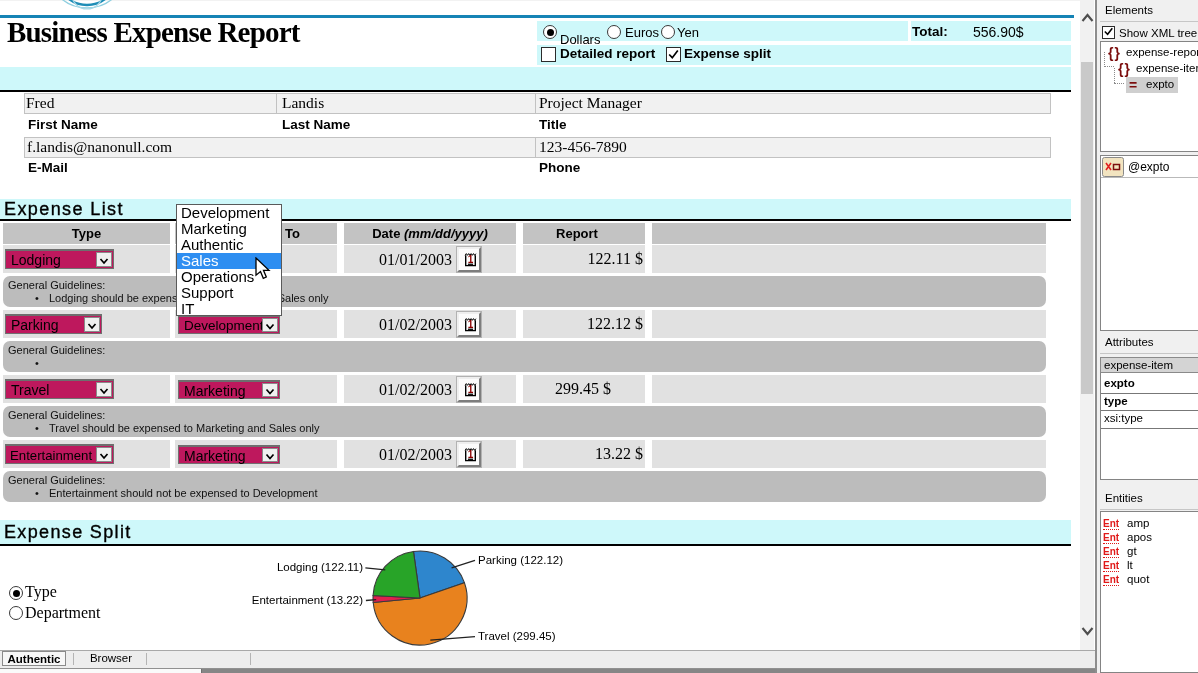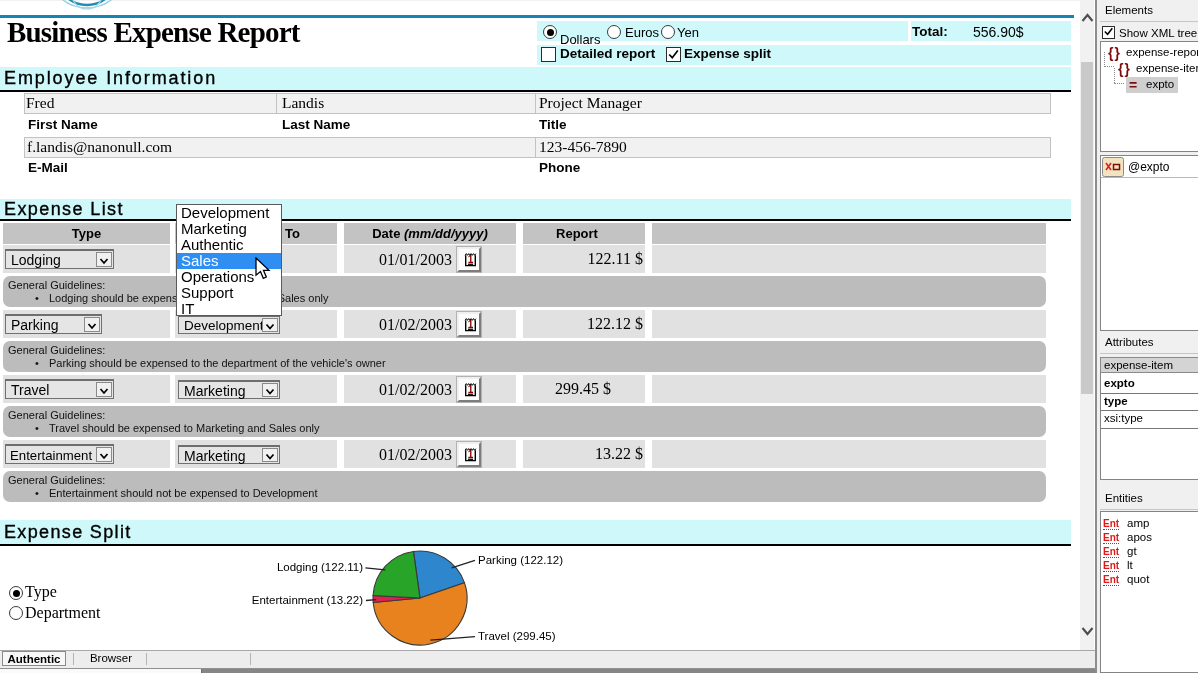--- a/index.html
+++ b/index.html
@@ -5,21 +5,21 @@
 body{font-family:"Liberation Sans",sans-serif;background:#fff;}
 #root{position:relative;width:1198px;height:673px;overflow:hidden;background:#fff;}
 .abs{position:absolute;}
 .serif{font-family:"Liberation Serif",serif;}
 .cyan{background:#cef8fa;}
 .band{font-size:18px;color:#000;-webkit-text-stroke:0.35px #000;}
 .blk{background:#000;}
 .hdrcell{background:#c3c3c3;font-size:13px;font-weight:bold;line-height:21px;text-align:center;}
 .rowcell{background:#e1e1e1;}
 .gl{background:#bcbcbc;font-size:11px;color:#111;border-radius:7px;}
-.sel{background:#e5e5e5;border:1px solid #707070;border-top:2px solid #6e6e6e;box-sizing:border-box;font-size:14px;color:#000;}
+.sel{background:#be185d;border:1px solid #707070;border-top:2px solid #6e6e6e;box-sizing:border-box;font-size:14px;color:#000;}
 .sel .tx{position:absolute;left:5px;top:1px;line-height:16px;white-space:nowrap;}
 .selbtn{position:absolute;right:1px;top:1px;bottom:1px;width:16px;background:#f0f0f0;border:1px solid #8a8a8a;box-sizing:border-box;}
 .rad{position:absolute;width:14px;height:14px;border:1.5px solid #3a3a3a;border-radius:50%;background:#fff;box-sizing:border-box;}
 .rad.on::after{content:"";position:absolute;left:2.5px;top:2.5px;width:7px;height:7px;border-radius:50%;background:#000;}
 .chk{position:absolute;width:15px;height:15px;border:1px solid #2b2b2b;background:#fff;box-sizing:border-box;}
 .lbl{font-size:13px;color:#000;}
 .blbl{font-size:13.5px;font-weight:bold;color:#000;}
 .ddi{height:16px;line-height:16px;padding-left:4px;font-size:15px;white-space:nowrap;}
 .calbtn{position:absolute;width:24px;height:25px;background:#fcfcfc;border:2px solid;border-color:#efefef #7d7d7d #7d7d7d #efefef;box-shadow:0 0 0 1px #b2b2b2;box-sizing:border-box;}
 .sb-title{font-size:11.5px;color:#000;}
@@ -53,21 +53,20 @@
 <span class="abs" style="left:973px;top:24px;font-size:14px;">556.90$</span>
 <span class="chk" style="left:541px;top:47px;"></span>
 <span class="abs blbl" style="left:560px;top:46px;">Detailed report</span>
 <span class="chk" style="left:666px;top:47px;"></span>
 <svg class="abs" style="left:666px;top:47px;" width="15" height="15" viewBox="0 0 15 15">
       <polyline points="3.2,7.5 6.3,10.7 11.8,3.6" fill="none" stroke="#000" stroke-width="1.7"></polyline>
     </svg>
 <span class="abs blbl" style="left:684px;top:46px;">Expense split</span>
 
 <div class="abs cyan" style="left:0;top:67px;width:1071px;height:23px;"></div>
-<div class="abs band" style="left:4px;top:68px;letter-spacing:1.9px;">Employee Information</div>
 <div class="abs blk" style="left:0;top:90px;width:1071px;height:2px;"></div>
 
 <div class="abs" style="left:24px;top:93px;width:253px;height:21px;background:#f1f1f1;border:1px solid #c2c2c2;box-sizing:border-box;"></div>
 <div class="abs" style="left:276px;top:93px;width:260px;height:21px;background:#f1f1f1;border:1px solid #c2c2c2;box-sizing:border-box;"></div>
 <div class="abs" style="left:535px;top:93px;width:516px;height:21px;background:#f1f1f1;border:1px solid #c2c2c2;box-sizing:border-box;"></div>
 <span class="abs serif" style="left:26px;top:94px;font-size:15.5px;">Fred</span>
 <span class="abs serif" style="left:282px;top:94px;font-size:15.5px;">Landis</span>
 <span class="abs serif" style="left:539px;top:94px;font-size:15.5px;">Project Manager</span>
 <span class="abs blbl" style="left:28px;top:117px;">First Name</span>
 <span class="abs blbl" style="left:282px;top:117px;">Last Name</span>
@@ -194,21 +193,20 @@
     </div>
 <div class="abs serif" style="left:523px;top:445px;width:120px;text-align:right;font-size:16px;">13.22 $</div>
 <div class="abs gl" style="left:3px;top:276px;width:1043px;height:31px;">
       <span style="position:absolute;left:5px;top:3px;">General Guidelines:</span>
       <span style="position:absolute;left:32px;top:16px;">•</span>
       <span style="position:absolute;left:46px;top:16px;">Lodging should be expensed to Marketing and Sales only</span>
     </div>
 <div class="abs gl" style="left:3px;top:341px;width:1043px;height:31px;">
       <span style="position:absolute;left:5px;top:3px;">General Guidelines:</span>
       <span style="position:absolute;left:32px;top:16px;">•</span>
-      <span style="position:absolute;left:46px;top:16px;">Parking should be expensed to the department of the vehicle's owner</span>
     </div>
 <div class="abs gl" style="left:3px;top:406px;width:1043px;height:31px;">
       <span style="position:absolute;left:5px;top:3px;">General Guidelines:</span>
       <span style="position:absolute;left:32px;top:16px;">•</span>
       <span style="position:absolute;left:46px;top:16px;">Travel should be expensed to Marketing and Sales only</span>
     </div>
 <div class="abs gl" style="left:3px;top:471px;width:1043px;height:31px;">
       <span style="position:absolute;left:5px;top:3px;">General Guidelines:</span>
       <span style="position:absolute;left:32px;top:16px;">•</span>
       <span style="position:absolute;left:46px;top:16px;">Entertainment should not be expensed to Development</span>

